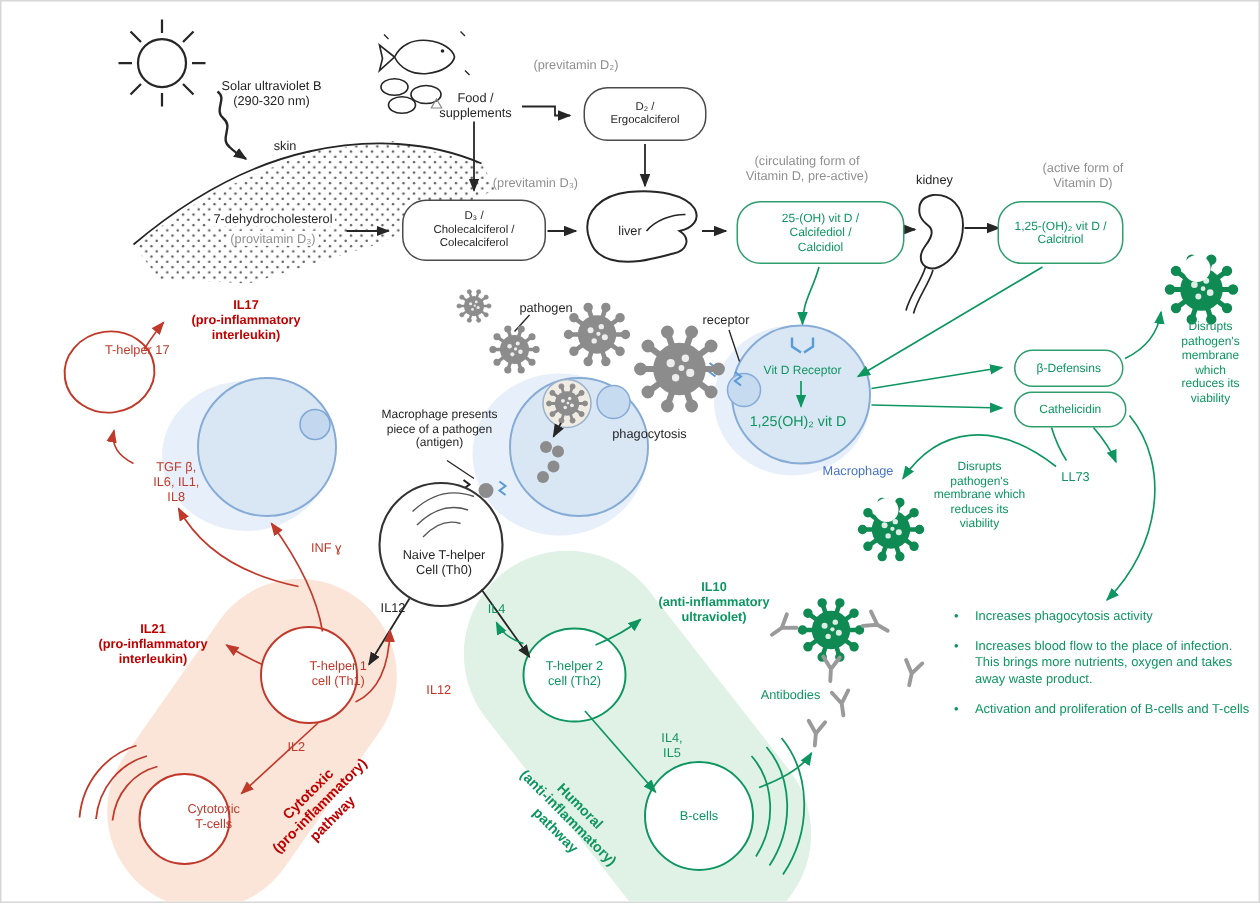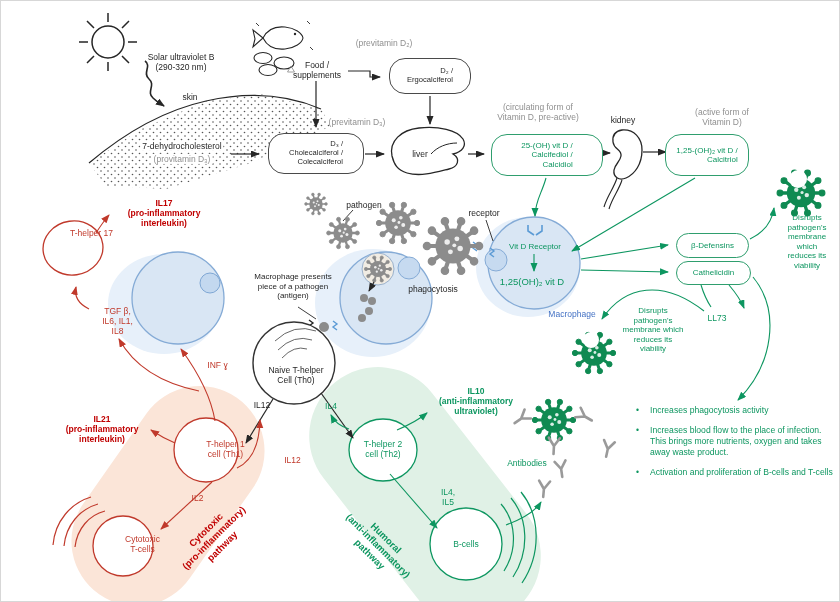--- a/index.html
+++ b/index.html
@@ -16,21 +16,21 @@
   }
   .gray{color:#8f8f8f;}
   .green{color:#0d9660;}
   .red{color:#c0392b;padding-left:39px;}
   .redbold{color:#c00000;font-weight:bold;}
   .greenbold{color:#0d9660;font-weight:bold;}
   .bluetxt{color:#4472c4;margin-left:36px;}
   .whitebg{background:#ffffff;padding:0 2px;text-align:right;}
   .box{
     position:absolute;display:flex;align-items:center;justify-content:center;
-    text-align:right;white-space:pre-line;box-sizing:border-box;
+    text-align:center;white-space:pre-line;box-sizing:border-box;
     background:#ffffff;font-size:7.6px;line-height:1.18;
   }
   .box.dark{border:1.2px solid #4a4a4a;color:#262626;border-radius:16px;}
   .box.grn{border:1.2px solid #2f9e6e;color:#0d9660;border-radius:16px;font-size:8px;}
   .pill{border-radius:12px;font-size:8.6px;}
   .rot-45{transform:translate(-50%,-50%) rotate(-45deg);}
   .rot45{transform:translate(-50%,-50%) rotate(45deg);}
   #bullets{
     position:absolute;left:632px;top:404px;width:205px;color:#0d9660;
     font-size:8.6px;line-height:1.28;

